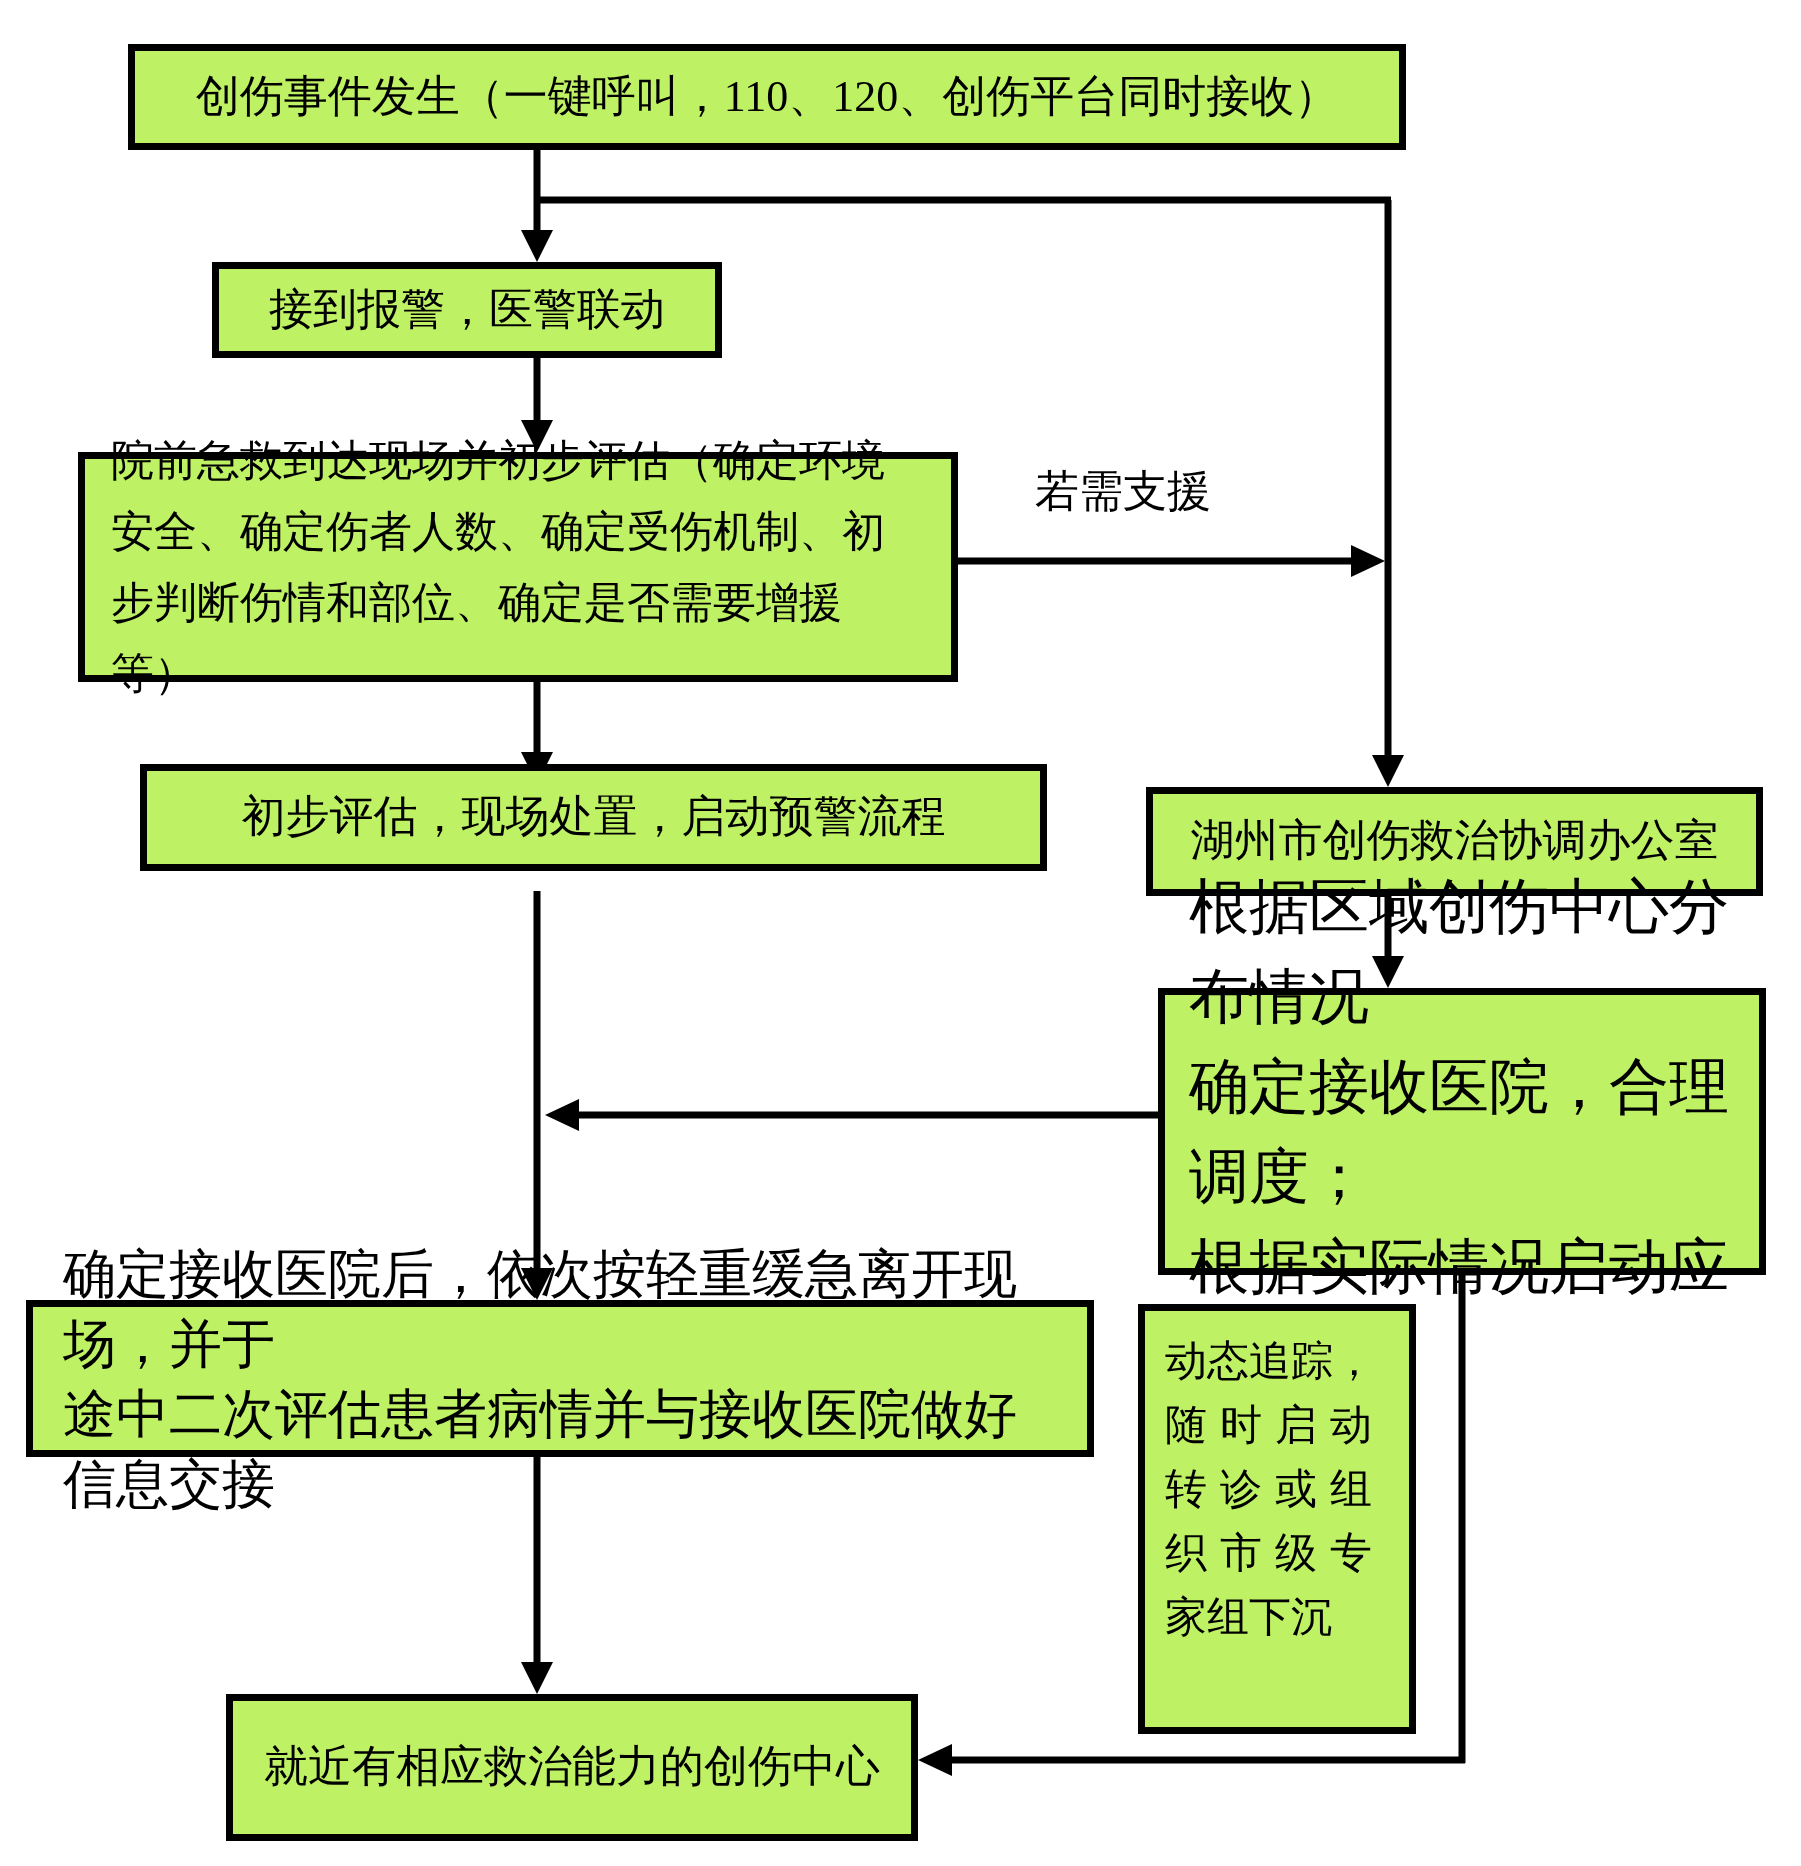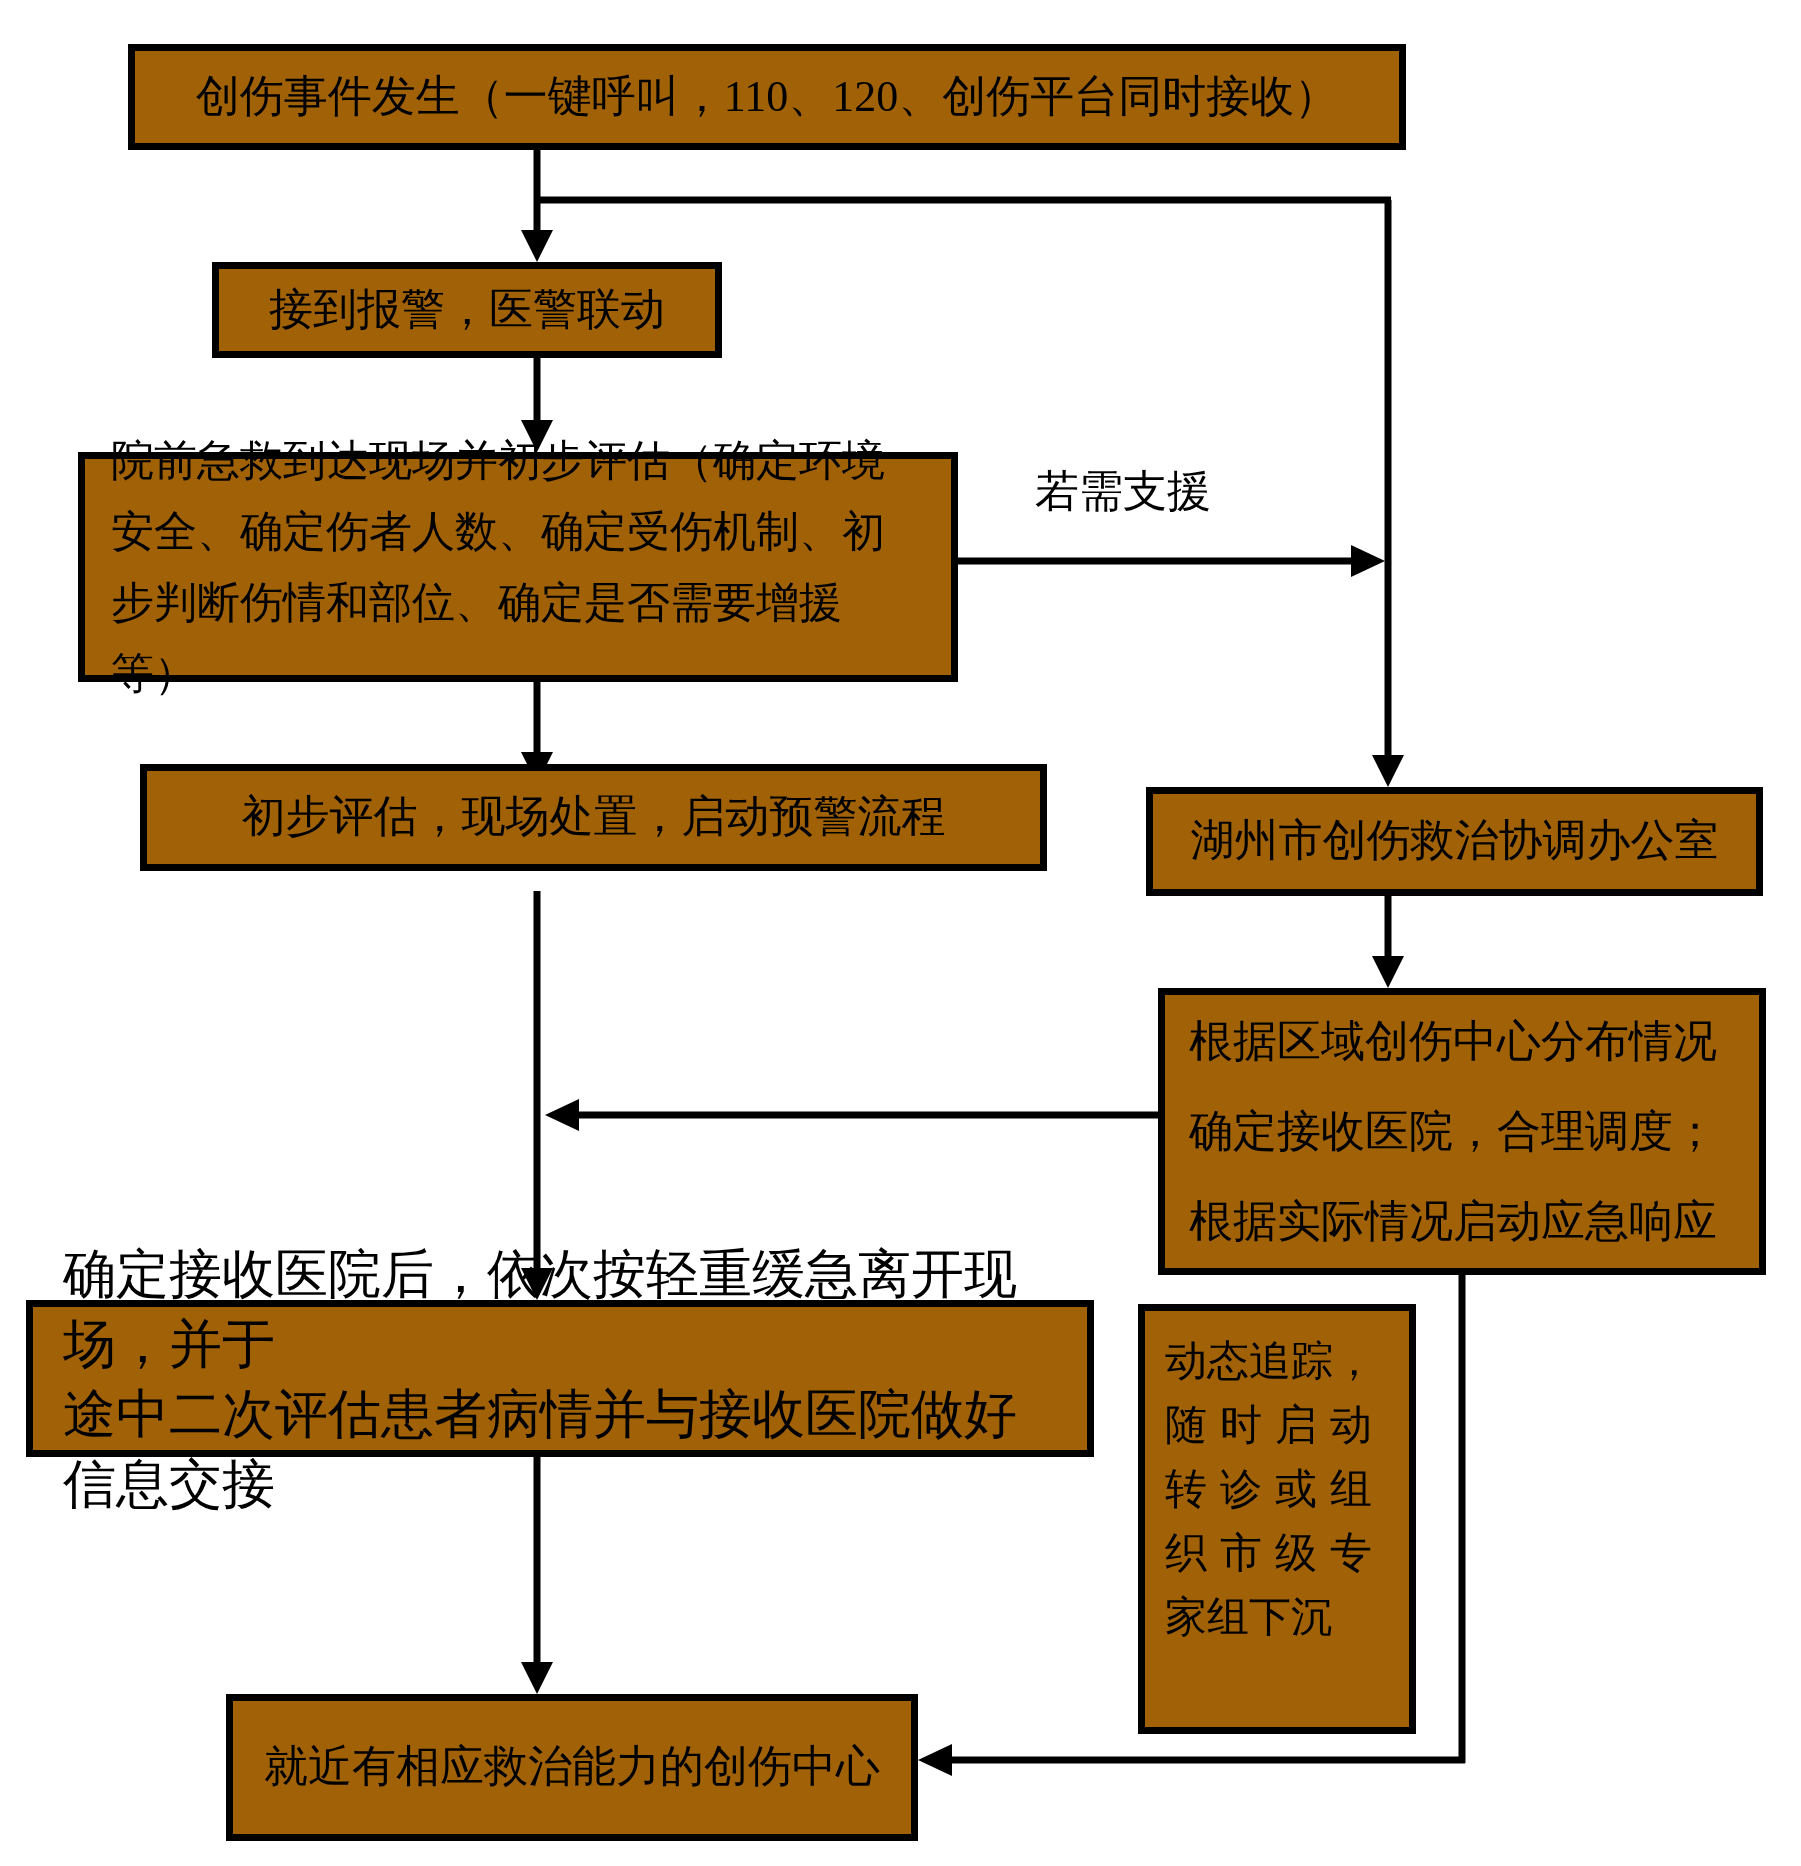--- a/index.html
+++ b/index.html
@@ -10,36 +10,36 @@
     font-family:"Liberation Serif","DejaVu Serif",serif;
     color:#000000;
   }
   .edges{position:absolute;left:0;top:0;width:1801px;height:1866px;}
   .edges line{stroke:#000000;stroke-width:7;}
   .edges polygon{fill:#000000;stroke:none;}
   .box{
     position:absolute;
     box-sizing:border-box;
     border:7px solid #000000;
-    background:#a16207;
+    background:#bef264;
     display:flex;
     flex-direction:column;
     justify-content:center;
     font-size:44px;
     line-height:1.55;
   }
   .box.center{align-items:center;text-align:center;}
   .box .line{display:block;}
   
   .b1{left:128px;top:44px;width:1278px;height:106px;}
   .b2{left:212px;top:262px;width:510px;height:96px;}
   .b3{left:78px;top:452px;width:880px;height:230px;padding:0 26px;font-size:43px;line-height:71px;}
   .b4{left:140px;top:764px;width:907px;height:107px;}
   .b5{left:1146px;top:787px;width:617px;height:109px;}
-  .b6{left:1158px;top:988px;width:608px;height:287px;padding:8px 24px;font-size:44px;line-height:90px;}
+  .b6{left:1158px;top:988px;width:608px;height:287px;padding:8px 24px;font-size:60px;line-height:90px;}
   .b7{left:26px;top:1300px;width:1068px;height:157px;padding:0 30px;font-size:53px;line-height:70px;}
   .b8{left:1138px;top:1304px;width:278px;height:430px;padding:18px 20px;font-size:42px;line-height:64px;justify-content:flex-start;}
   .b8 .stretch{letter-spacing:13px;}
   .b9{left:226px;top:1694px;width:692px;height:147px;}
   .edge-label{
     position:absolute;
     left:1035px;top:462px;
     font-size:44px;
     white-space:nowrap;
   }

